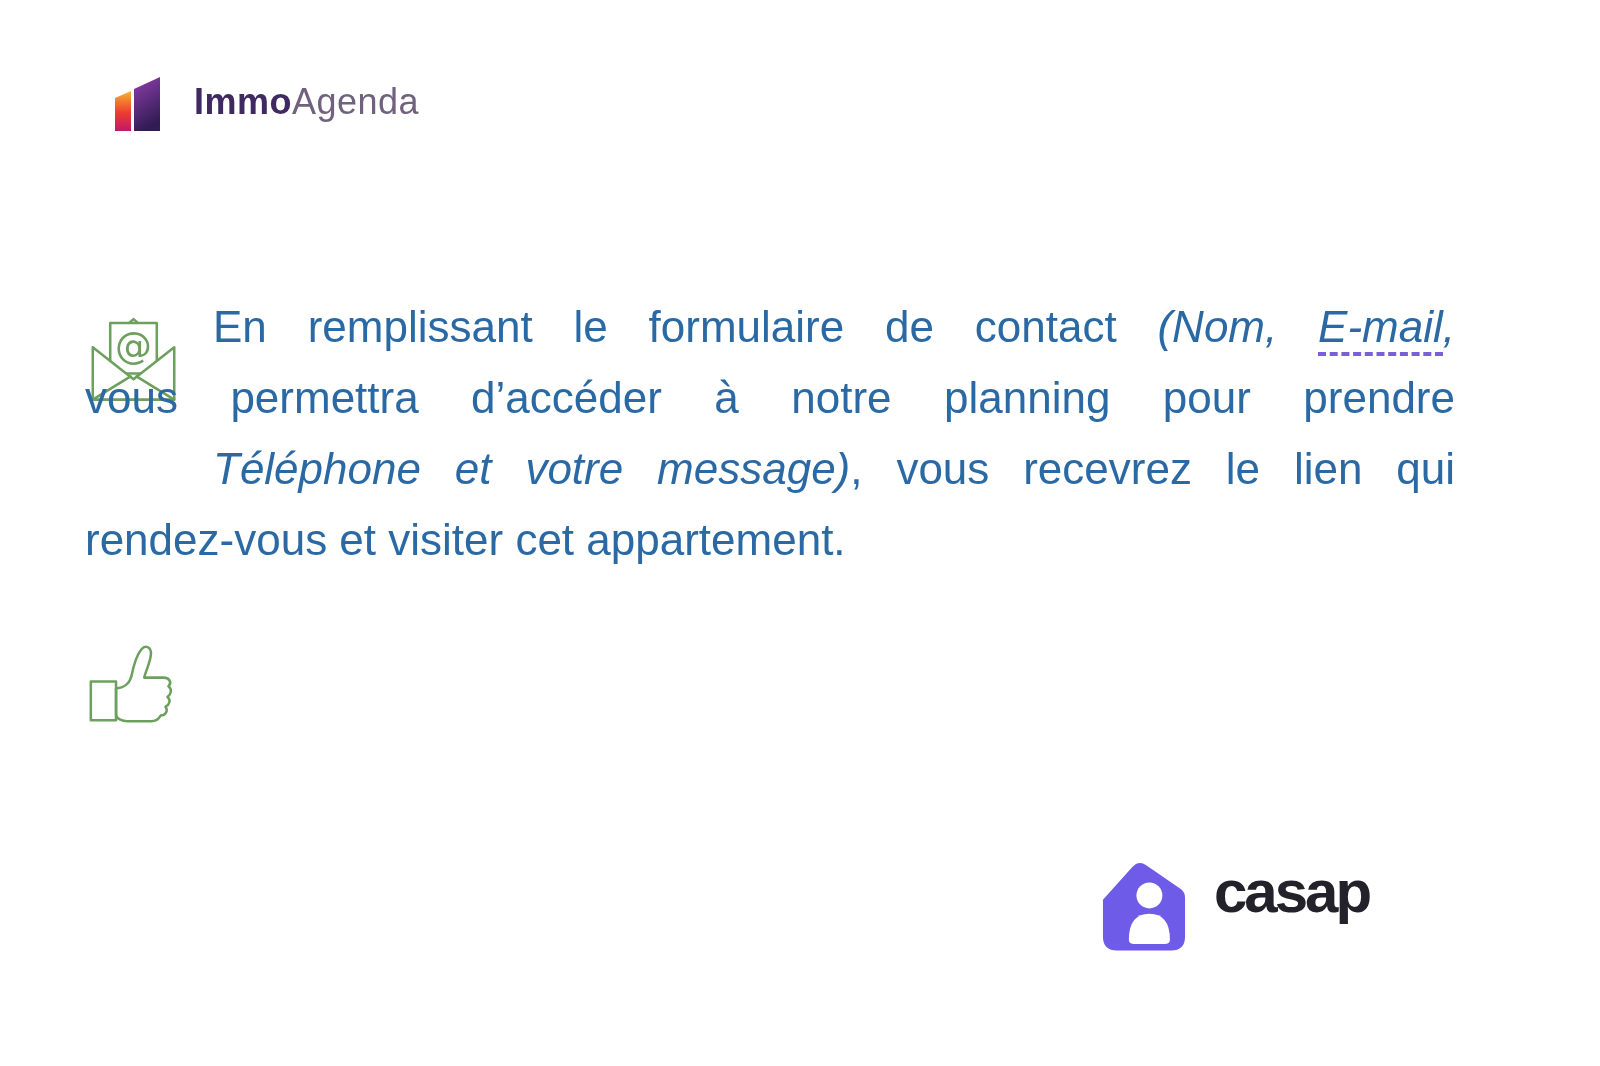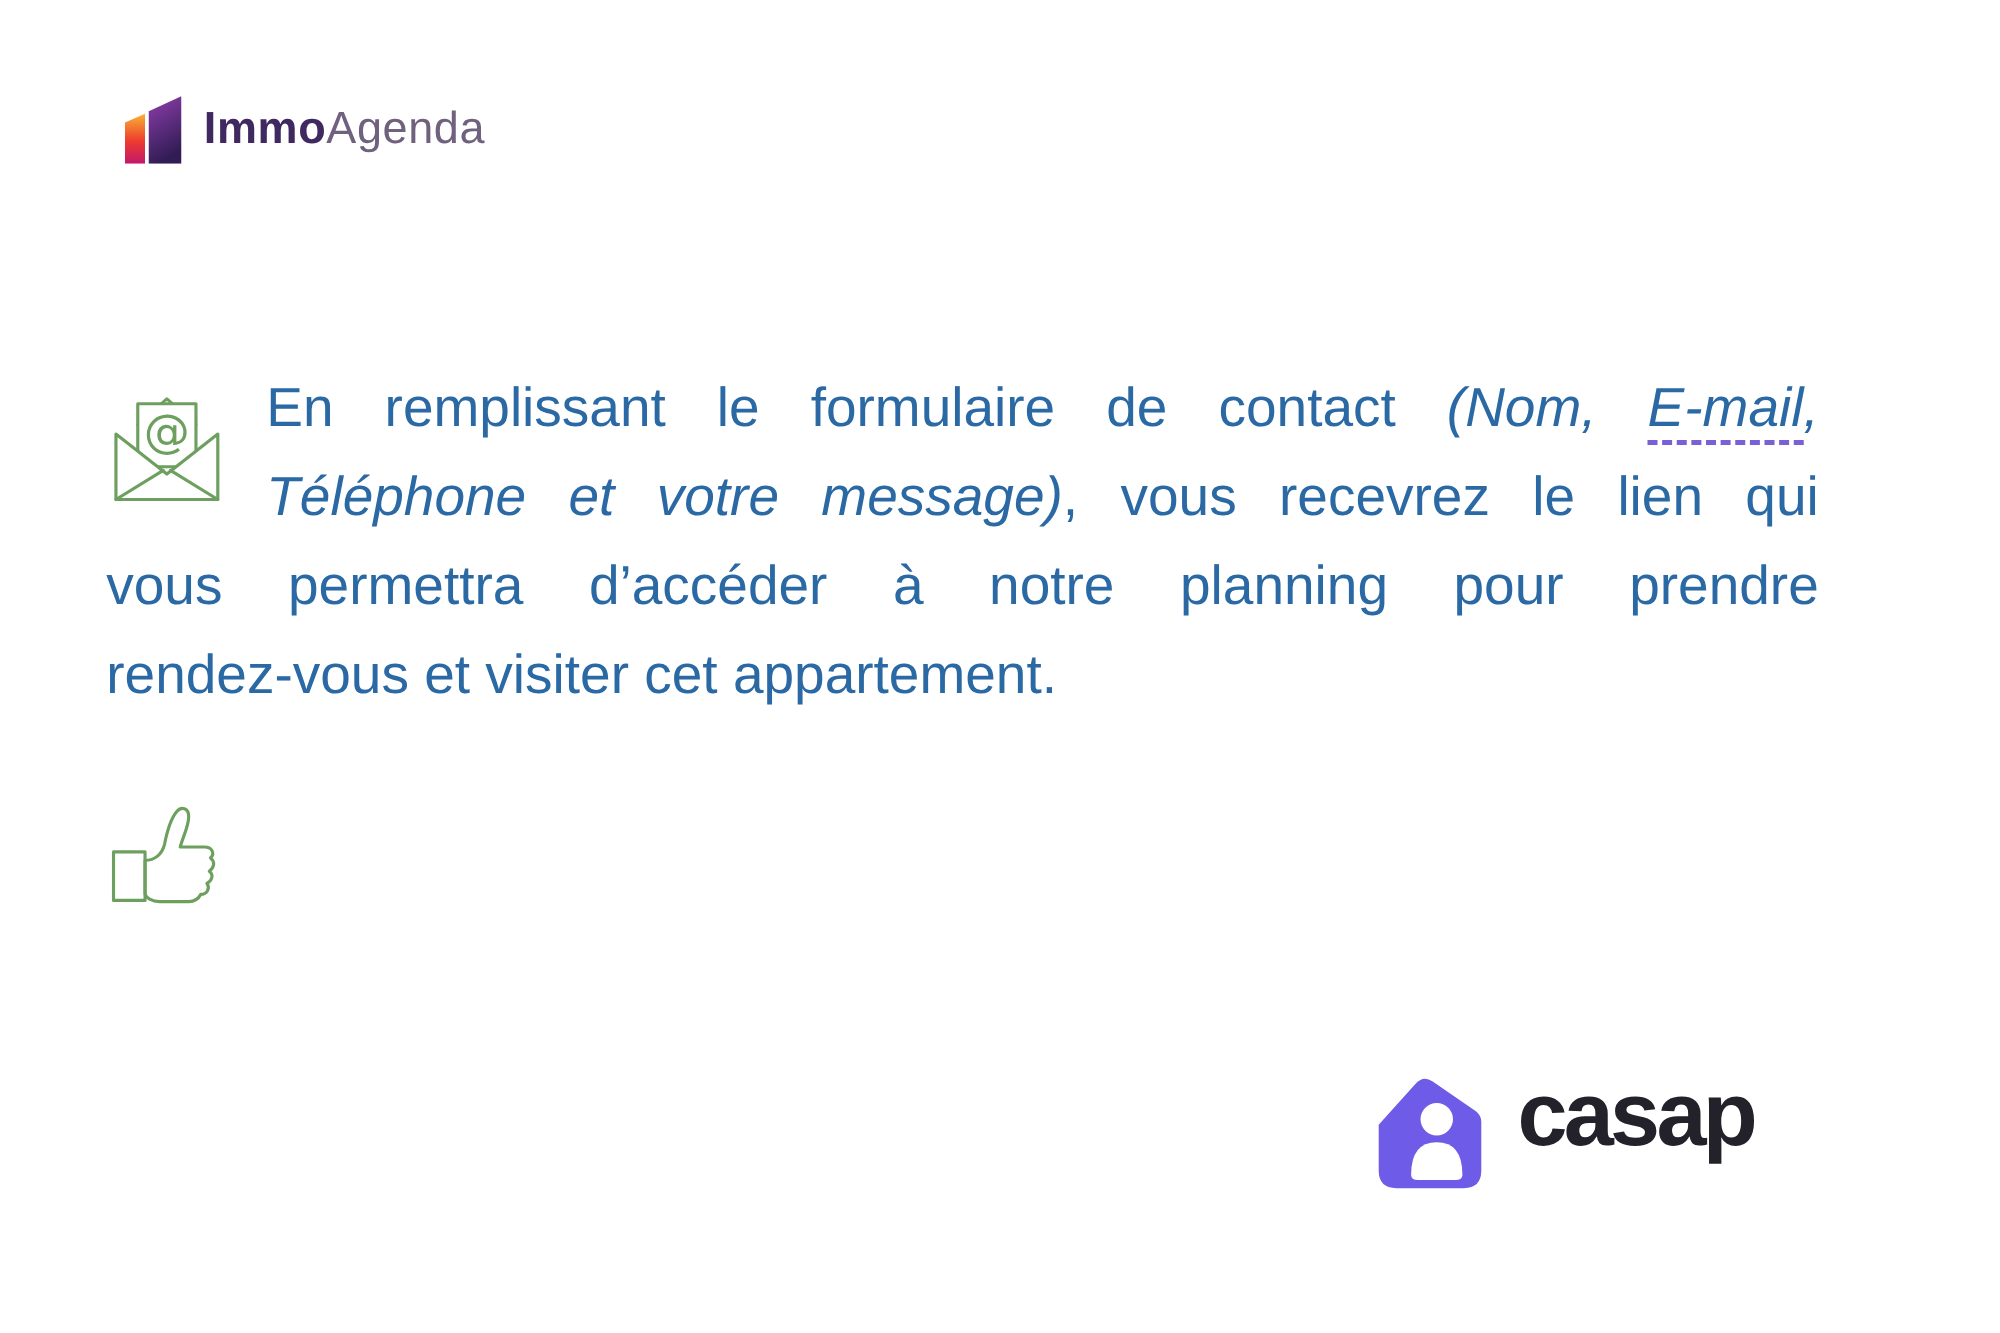--- a/index.html
+++ b/index.html
@@ -6,21 +6,21 @@
   .page{
     position:relative;width:1600px;height:1066px;background:#ffffff;
     margin:0 auto;overflow:hidden;
     font-family:"Liberation Sans",sans-serif;
     --body-text:#2a69a4; --accent-text:#5e2a60; --icon-green:#6da05f;
     --casap-purple:#6e5be8; --logo-immo:#3f2960; --logo-agenda:#70627e;
     --email-underline:#7b5fd6; --casap-text:#232129;
   }
 
   
-  .brand-top{position:absolute;left:100px;top:73px;display:flex;align-items:center;gap:13px;text-align:right;}
+  .brand-top{position:absolute;left:115px;top:73px;display:flex;align-items:center;gap:29px;text-align:right;}
   .brand-top .icon{width:50px;height:58px;display:block;}
   .brand-text{font-size:36px;letter-spacing:.5px;color:var(--logo-agenda);white-space:nowrap;}
   .brand-text b{font-weight:700;color:var(--logo-immo);}
 
   
   .para{position:absolute;left:85px;width:1370px;font-size:44px;color:var(--body-text);}
   .para .line{height:71px;line-height:71px;white-space:nowrap;}
   .para .line.indent{margin-left:128px;}
   .para .line.stretch{text-align:justify;text-align-last:justify;text-justify:inter-word;white-space:normal;}
   .p1{top:291px;}
@@ -31,21 +31,21 @@
 
   
   .fig{position:absolute;display:block;}
   .fig-envelope{left:85px;top:305px;width:97px;height:100px;}
   .fig-thumb{left:85px;top:633px;width:97px;height:97px;}
   .fig svg{width:100%;height:100%;display:block;}
 
   
   .brand-bottom{position:absolute;left:1090px;top:848px;display:flex;align-items:center;gap:16px;height:96px;}
   .brand-bottom .icon{width:108px;height:94px;display:block;}
-  .casap-text{font-size:72px;font-weight:700;letter-spacing:-3px;color:var(--casap-text);line-height:1;transform:translateY(-4px);}
+  .casap-text{font-size:60px;font-weight:700;letter-spacing:-3px;color:var(--casap-text);line-height:1;transform:translateY(-4px);}
 </style>
 </head>
 <body>
 
 <div class="page" style="--body-text: #2a69a4; --accent-text: #5e2a60; --icon-green: #6da05f; --casap-purple: #6e5be8; --logo-immo: #3f2960; --logo-agenda: #70627e; --email-underline: #7b5fd6; --casap-text: #232129;">
 
   <div class="brand-top">
     <span class="icon">
       <svg viewBox="0 0 50 58" xmlns="http://www.w3.org/2000/svg">
         <defs>
@@ -72,22 +72,22 @@
       <rect x="26" y="17" width="48" height="52" fill="#ffffff"></rect>
       <text x="50" y="53" font-size="38" text-anchor="middle" fill="#6da05f" stroke="none" font-family="DejaVu Sans, sans-serif">@</text>
       <path d="M 8,42 L 50,75 L 92,42 L 92,96 L 8,96 Z" fill="#ffffff"></path>
       <path d="M 8,96 L 47,72 M 92,96 L 53,72"></path>
     </svg>
   </span>
 
   <div class="para p1">
     <div class="lines">
         <div class="line indent stretch"><span class="seg-regular">En remplissant le formulaire de contact </span><span class="seg-italic">(Nom, </span><span class="seg-italic_link">E-mail</span><span class="seg-italic">,</span></div>
+        <div class="line stretch"><span class="seg-regular">vous permettra d’accéder à notre planning pour prendre</span></div>
         <div class="line indent stretch"><span class="seg-italic">Téléphone et votre message)</span><span class="seg-regular">, vous recevrez le lien qui</span></div>
-        <div class="line stretch"><span class="seg-regular">vous permettra d’accéder à notre planning pour prendre</span></div>
         <div class="line"><span class="seg-regular">rendez-vous et visiter cet appartement.</span></div>
       </div>
   </div>
 
   <span class="fig fig-thumb">
     <svg viewBox="0 0 100 100" xmlns="http://www.w3.org/2000/svg" fill="none" stroke="#6da05f" stroke-width="2.6" stroke-linejoin="round" stroke-linecap="round">
       <rect x="6" y="50" width="26" height="40"></rect>
       <path d="M 32,57 C 40,57 46,52 48,44 C 50,34 53,23 58,17 C 62,12 68,14 68,21 C 68,29 63,38 61,46 L 81,46 C 87,46 90,51 86,55 C 90,58 89,63 85,66 C 89,69 87,74 83,76 C 86,80 83,85 78,85 C 76,89 73,91 68,91 L 44,91 C 38,91 32,88 32,84 Z"></path>
     </svg>
   </span>

